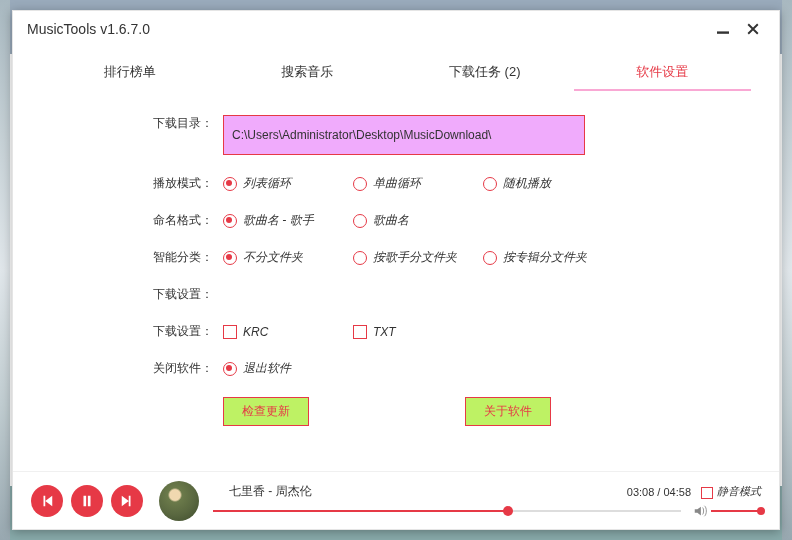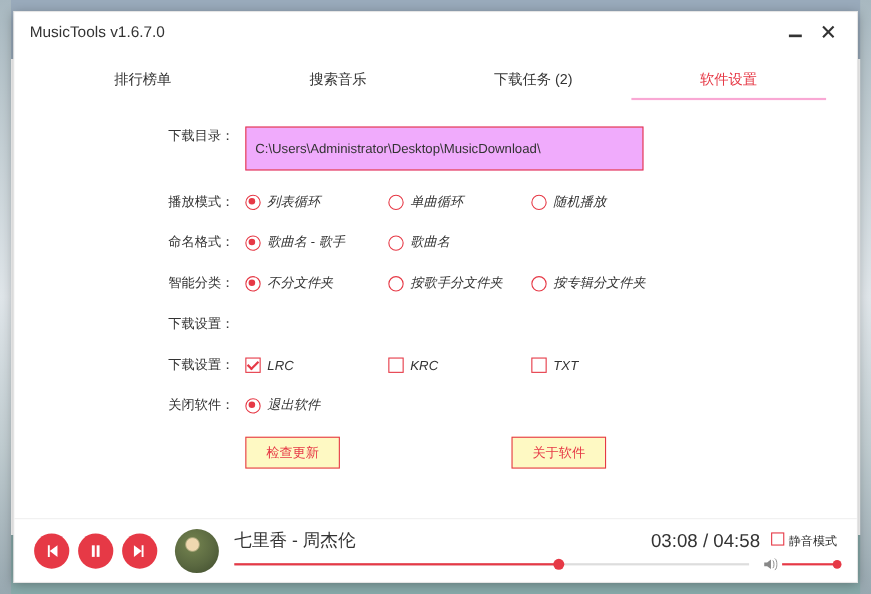--- a/index.html
+++ b/index.html
@@ -152,21 +152,21 @@
   transform: rotate(45deg);
 }
 .opt-label.disabled { color: #bbb; }
 .btn-row {
   display: flex;
   padding-left: 70px;
 }
 .btn {
   border: 1px solid #e63946;
   color: #e63946;
-  background: #fef9c3;
+  background: #bef264;
   padding: 5px 18px;
   font-size: 12px;
   cursor: pointer;
   margin-right: 156px;
 }
 .player {
   height: 58px;
   display: flex;
   align-items: center;
   padding: 0 18px;
@@ -199,35 +199,37 @@
   display: flex;
   flex-direction: column;
   justify-content: center;
 }
 .track-top {
   display: flex;
   align-items: center;
   margin-bottom: 4px;
 }
 .track-name {
-  font-size: 16px;
-  color: #333;
-  flex: 1;
+  font-size: 12px;
+  color: #333;
+  flex: 1;
+  margin-left: 16px;
 }
 .track-time {
-  font-size: 17px;
+  font-size: 11px;
   color: #333;
   margin-right: 10px;
 }
 .mute-opt {
   display: flex;
-  align-items: flex-start;
+  align-items: flex-end;
   font-size: 11px;
   color: #333;
   cursor: pointer;
+  font-style: italic;
 }
 .mute-opt .checkbox { width: 12px; height: 12px; margin-right: 4px; }
 .progress-row {
   display: flex;
   align-items: center;
 }
 .progress-bar {
   flex: 1;
   height: 2px;
   background: #ddd;
@@ -364,24 +366,20 @@
       </div>
     </div>
 
     <div class="row">
       <div class="row-label">下载设置：</div>
     </div>
 
     <div class="row">
       <div class="row-label">下载设置：</div>
       <div class="opts">
-        <div class="opt">
-          <span class="checkbox checked"></span>
-          <span class="opt-label">LRC</span>
-        </div>
         <div class="opt">
           <span class="checkbox"></span>
           <span class="opt-label">KRC</span>
         </div>
         <div class="opt">
           <span class="checkbox"></span>
           <span class="opt-label">TXT</span>
         </div>
       </div>
     </div>

